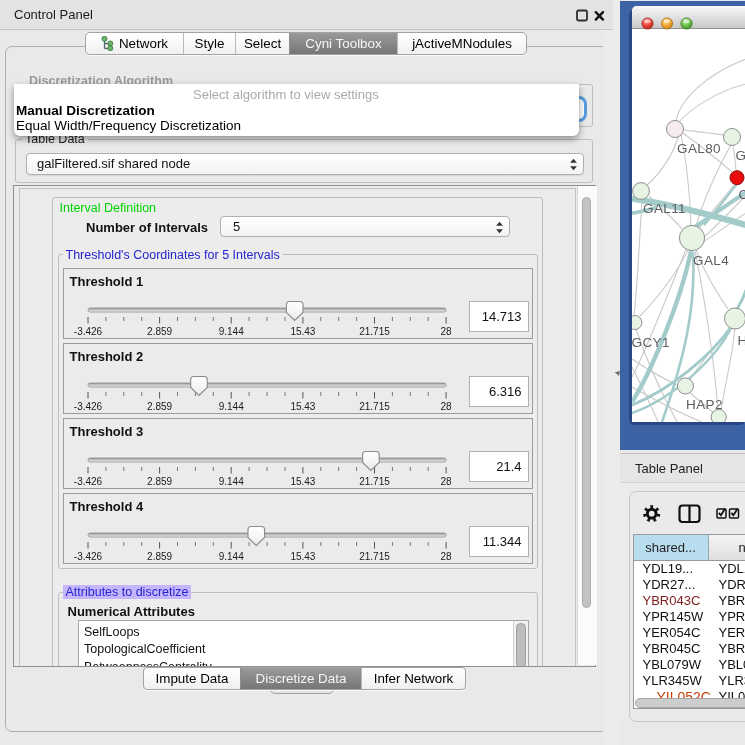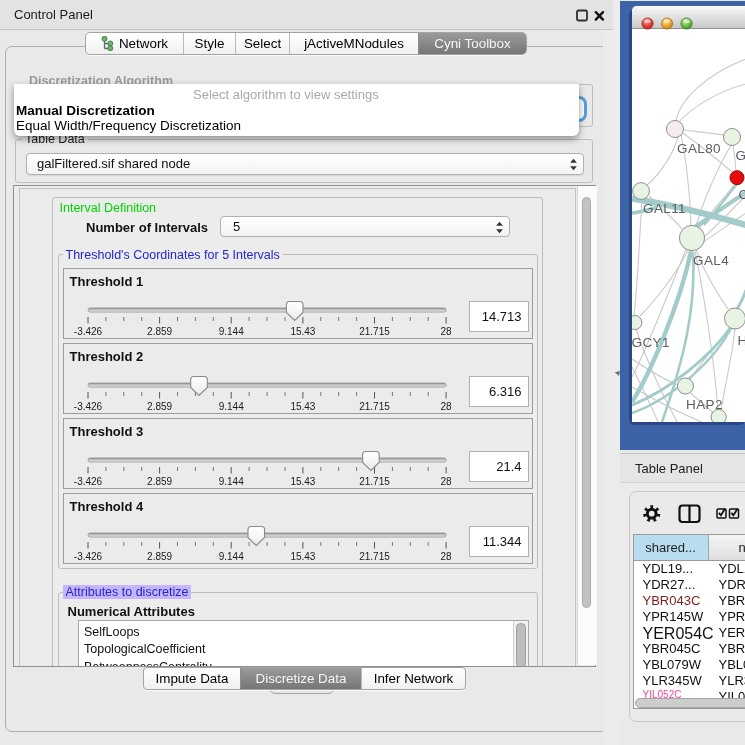--- a/index.html
+++ b/index.html
@@ -258,25 +258,25 @@
         <circle cx="9.3" cy="12.2" r="2.5" fill="#6db56d" stroke="#3e7a3e" stroke-width="0.9"></circle>
       </svg>
       <span>Network</span>
     </div>
     <div style="width:52px;height:100%;border-left:1px solid #b9b9b9;box-sizing:border-box;display:flex;align-items:center;justify-content:center;color:#000;font-size:13.4px;">
       <span>Style</span>
     </div>
     <div style="width:54px;height:100%;border-left:1px solid #b9b9b9;box-sizing:border-box;display:flex;align-items:center;justify-content:center;color:#000;font-size:13.4px;">
       <span>Select</span>
     </div>
+    <div style="width:108px;height:100%;background:linear-gradient(#9a9a9a,#767676);border-left:1px solid #8c8c8c;box-sizing:border-box;display:flex;align-items:center;justify-content:center;color:#f5f5f5;font-size:13.4px;">
+      <span>Cyni Toolbox</span>
+    </div>
     <div style="width:129px;height:100%;border-left:1px solid #b9b9b9;box-sizing:border-box;display:flex;align-items:center;justify-content:center;color:#000;font-size:13.4px;">
       <span>jActiveMNodules</span>
-    </div>
-    <div style="width:108px;height:100%;background:linear-gradient(#9a9a9a,#767676);border-left:1px solid #8c8c8c;box-sizing:border-box;display:flex;align-items:center;justify-content:center;color:#f5f5f5;font-size:13.4px;">
-      <span>Cyni Toolbox</span>
     </div>
   </div>
 <div class="abs" style="left:14px;top:84px;width:564.5px;height:52px;background:#fff;border-radius:0 0 6px 6px;box-shadow:0 3px 7px rgba(0,0,0,.4);">
 <div class="lbl" style="left:179px;top:3px;font-size:13px;color:#aaaaaa">Select algorithm to view settings</div>
 <div class="lbl" style="left:2px;top:19px;font-size:13.5px;font-weight:bold;color:#000">Manual Discretization</div>
 <div class="lbl" style="left:2px;top:33.5px;font-size:13.5px;color:#000">Equal Width/Frequency Discretization</div>
 </div>
 <div class="abs" style="left:603px;top:30px;width:17px;height:715px;background:#ececec"></div>
 <div class="abs" style="left:613px;top:0;width:7px;height:30px;background:#ececec"></div>
 <svg class="abs" style="left:614.5px;top:369px" width="6" height="7" viewBox="0 0 6 7">
@@ -366,23 +366,23 @@
 <div class="abs" style="left:0;top:0;width:74px;height:25px;background:#b7ddee;border-right:1px solid #96aab4;border-bottom:1px solid #9a9a9a;text-align:center;font-size:13px;color:#222;line-height:25px">shared...</div>
 <div class="abs" style="left:75px;top:0;width:45px;height:25px;background:linear-gradient(#f5f5f5,#dedede);border-bottom:1px solid #9a9a9a;font-size:13px;color:#222;line-height:25px"><span style="margin-left:30px">n</span></div>
 <div class="lbl" style="left:9px;top:26.0px;font-size:13px;color:#111">YDL19...</div>
     <div class="lbl" style="left:85px;top:26.0px;font-size:13px;color:#111">YDL1</div>
     <div class="lbl" style="left:9px;top:42.0px;font-size:13px;color:#111">YDR27...</div>
     <div class="lbl" style="left:85px;top:42.0px;font-size:13px;color:#111">YDR2</div>
     <div class="lbl" style="left:9px;top:58.1px;font-size:13px;color:#7f1d1d">YBR043C</div>
     <div class="lbl" style="left:85px;top:58.1px;font-size:13px;color:#111">YBR0</div>
     <div class="lbl" style="left:9px;top:74.2px;font-size:13px;color:#111">YPR145W</div>
     <div class="lbl" style="left:85px;top:74.2px;font-size:13px;color:#111">YPR1</div>
-    <div class="lbl" style="left:9px;top:90.2px;font-size:16px;color:#111">YER054C</div>
+    <div class="lbl" style="left:9px;top:90.2px;font-size:13px;color:#111">YER054C</div>
     <div class="lbl" style="left:85px;top:90.2px;font-size:13px;color:#111">YER0</div>
     <div class="lbl" style="left:9px;top:106.2px;font-size:13px;color:#111">YBR045C</div>
     <div class="lbl" style="left:85px;top:106.2px;font-size:13px;color:#111">YBR0</div>
     <div class="lbl" style="left:9px;top:122.3px;font-size:13px;color:#111">YBL079W</div>
     <div class="lbl" style="left:85px;top:122.3px;font-size:13px;color:#111">YBL0</div>
     <div class="lbl" style="left:9px;top:138.4px;font-size:13px;color:#111">YLR345W</div>
     <div class="lbl" style="left:85px;top:138.4px;font-size:13px;color:#111">YLR3</div>
-    <div class="lbl" style="left:9px;top:154.4px;font-size:10px;color:#ec4899">YIL052C</div>
+    <div class="lbl" style="left:23px;top:154.4px;font-size:14px;color:#c2410c">YIL052C</div>
     <div class="lbl" style="left:85px;top:154.4px;font-size:13px;color:#111">YIL0</div>
 <div class="abs" style="left:1.5px;top:163px;width:112px;height:8.5px;background:#cdcdcd;border:1px solid #a6a6a6;border-radius:5px"></div>
 </div>
 </body></html>

